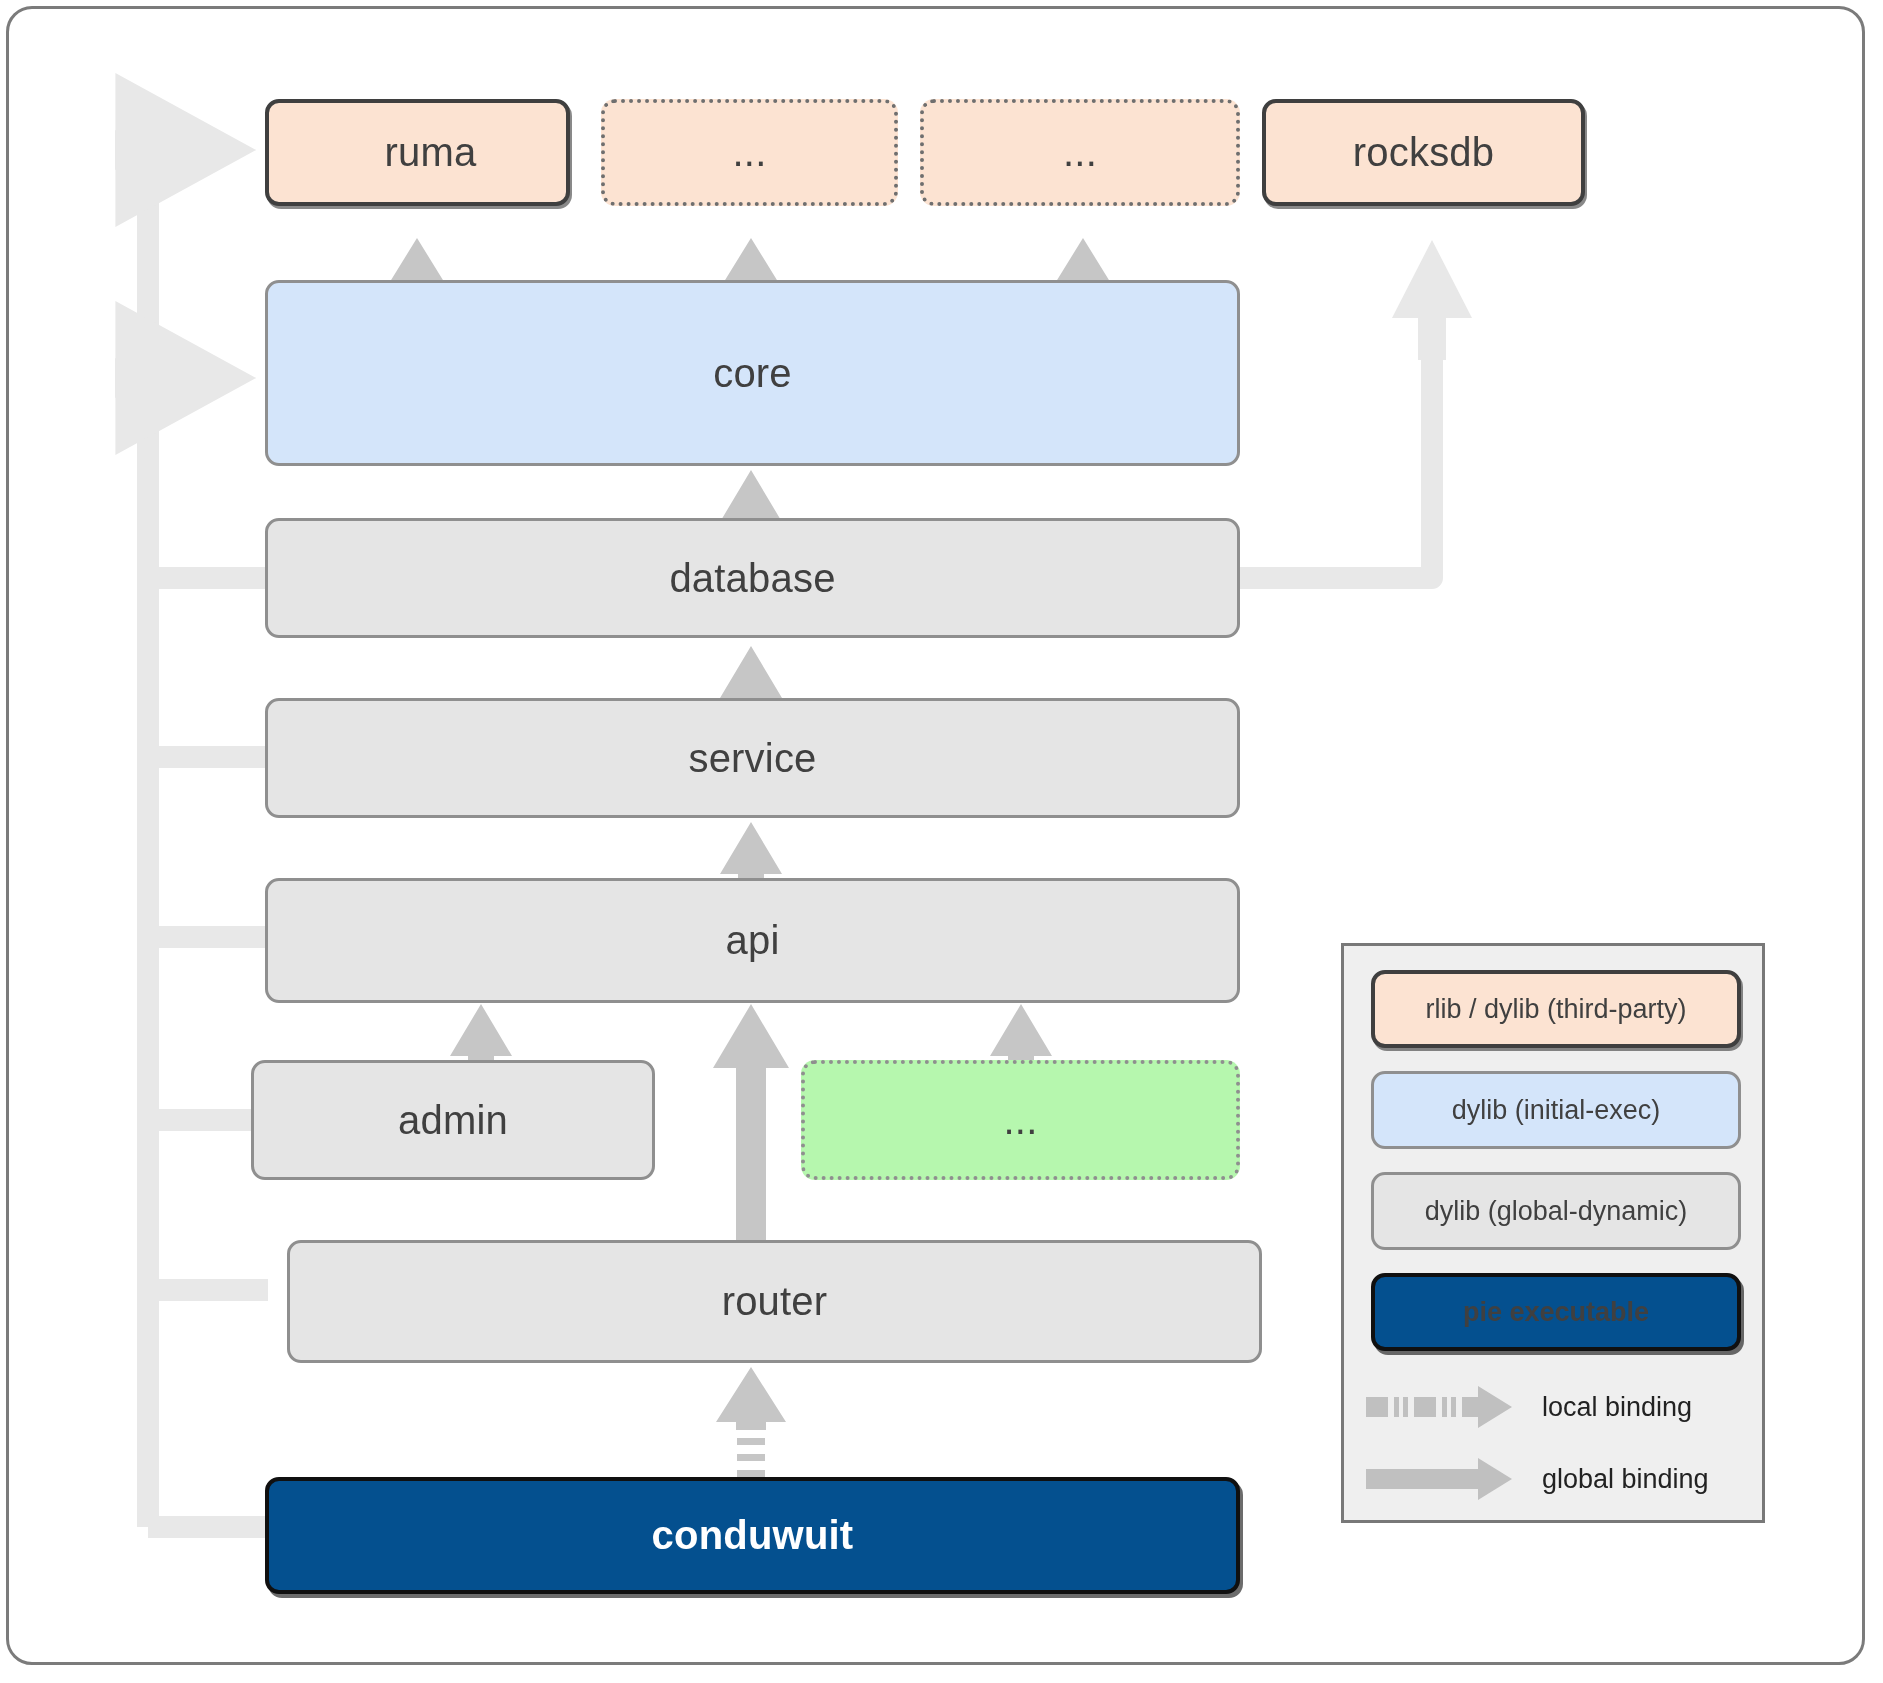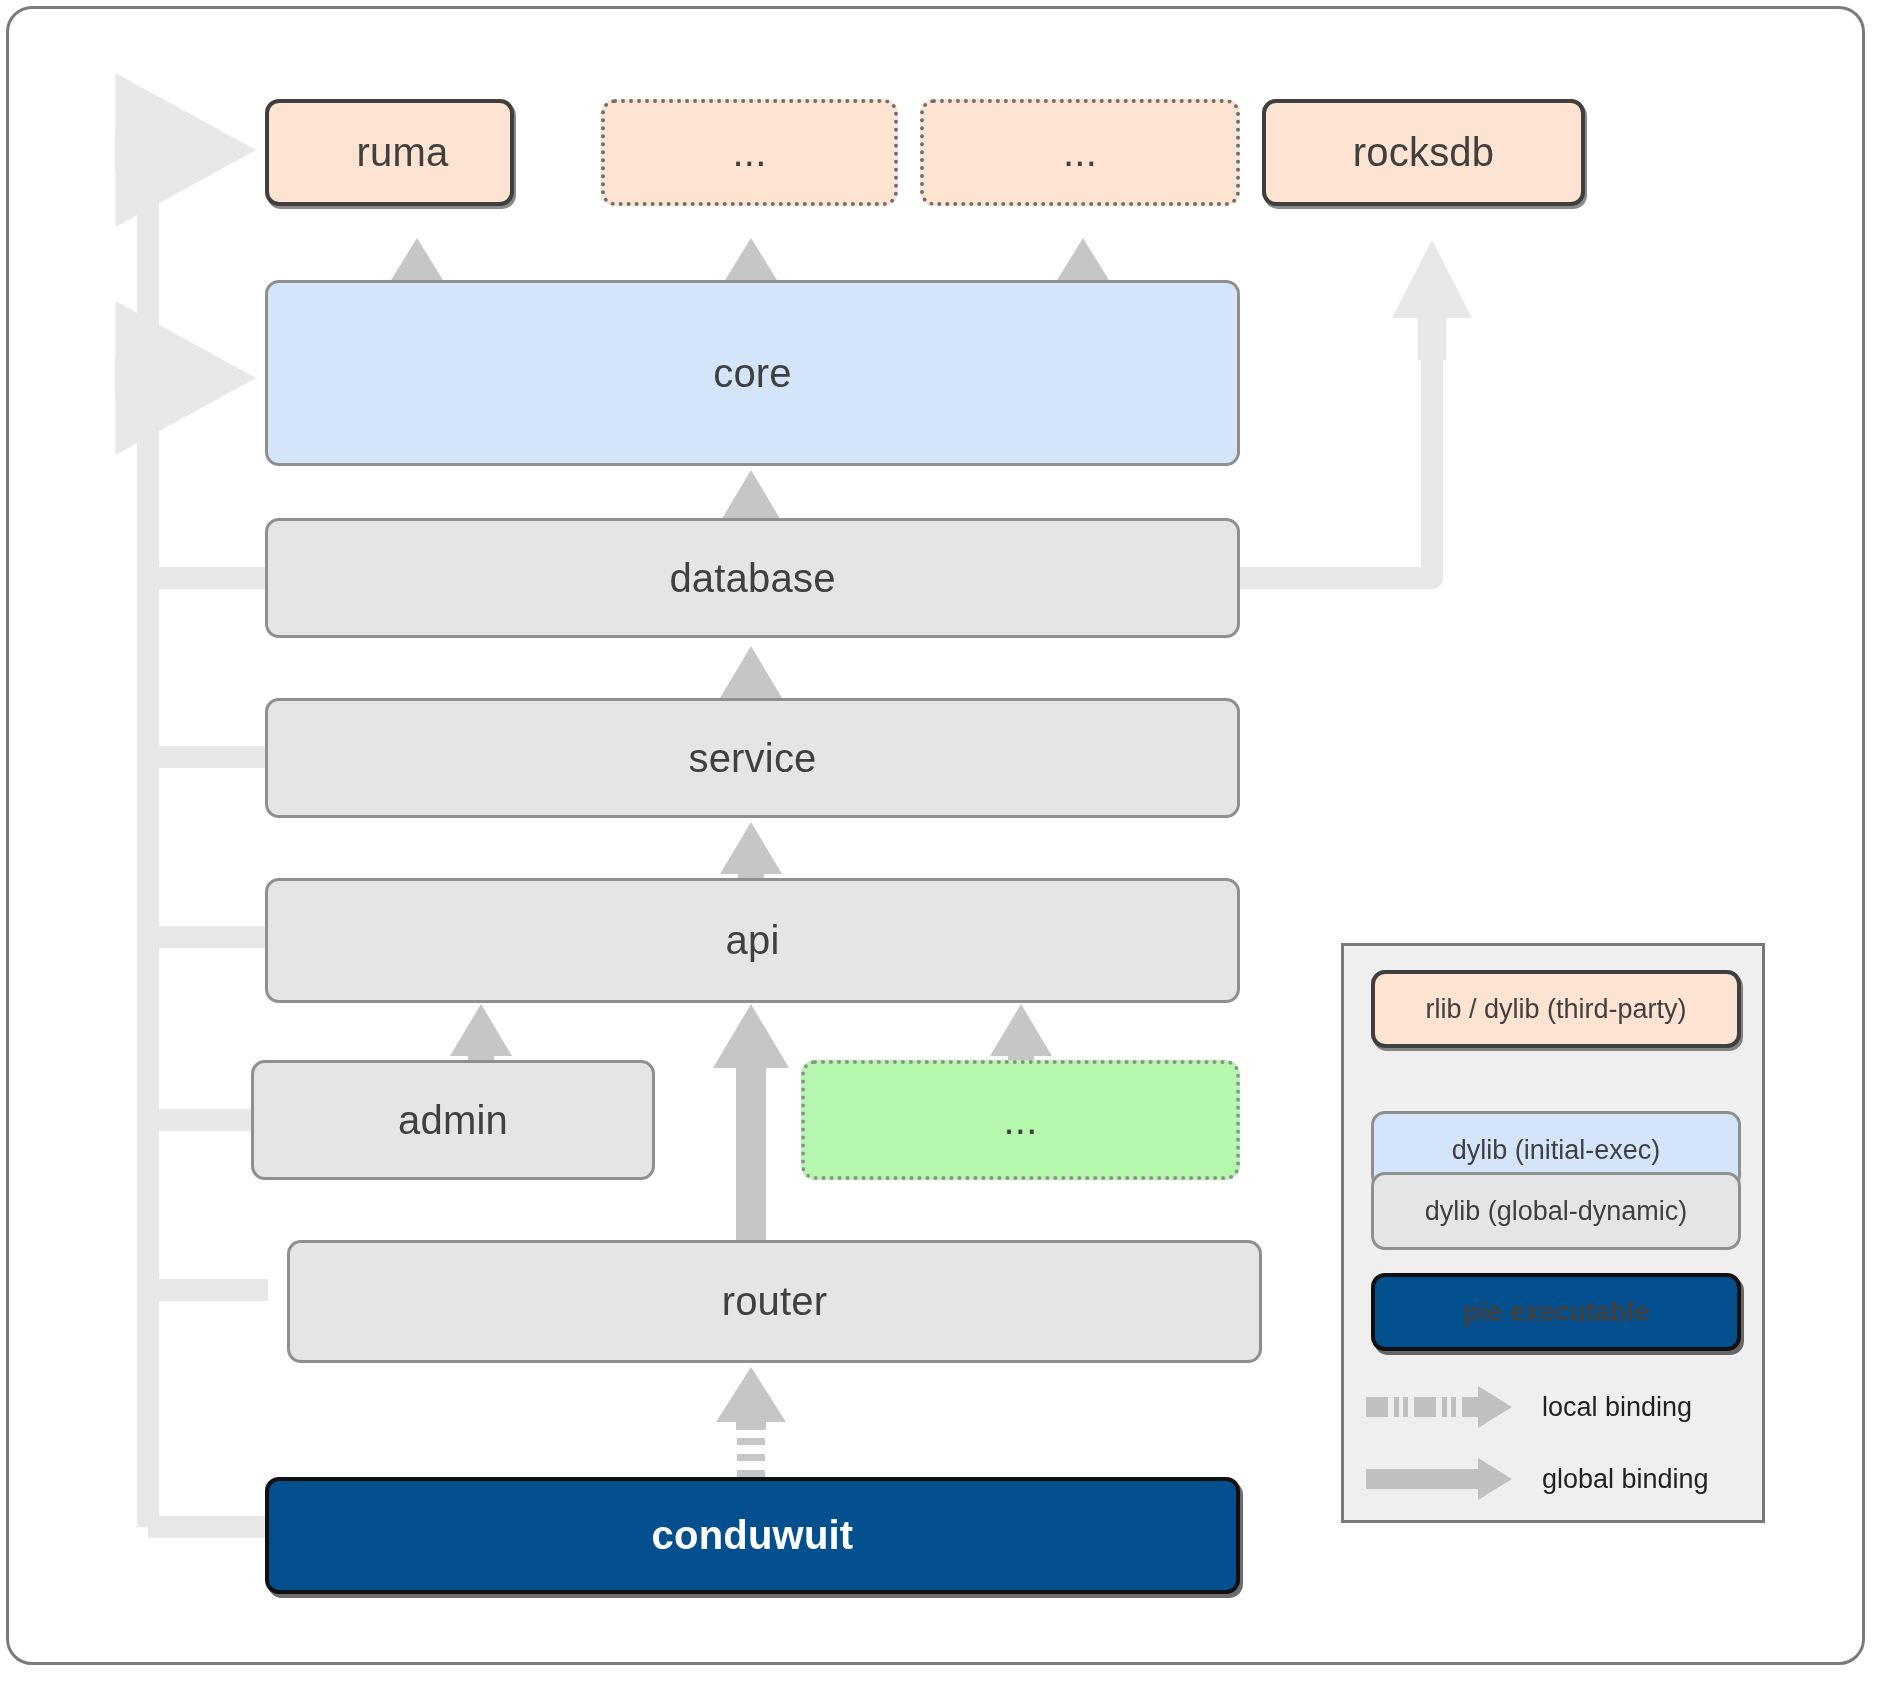--- a/index.html
+++ b/index.html
@@ -101,21 +101,21 @@
     height: 78px;
     box-sizing: border-box;
     display: flex;
     align-items: center;
     justify-content: center;
     border-radius: 14px;
     font-size: 27px;
     color: #404040;
   }
   .lg-1 { top: 24px; }
-  .lg-2 { top: 125px; margin-top: 40px; }
+  .lg-2 { top: 125px; }
   .lg-3 { top: 226px; }
   .lg-4 { top: 327px; align-items: center; }
 
   .legend-row {
     position: absolute;
     left: 20px;
     width: 390px;
     height: 60px;
     display: flex;
     align-items: center;
@@ -207,21 +207,21 @@
     </g>
 
     <g fill="#c6c6c6">
       <path d="M751 1367 L786 1422 L766 1422 L766 1430 L736 1430 L736 1422 L716 1422 Z"></path>
       <rect x="737" y="1438" width="28" height="7"></rect>
       <rect x="737" y="1454" width="28" height="7"></rect>
       <rect x="737" y="1470" width="28" height="30"></rect>
     </g>
   </svg>
 
-  <div class="node v-thirdparty" style="left:265px;top:99px;width:249px;height:107px;padding-left:26px;">
+  <div class="node v-thirdparty" style="left:265px;top:99px;width:305px;height:107px;padding-left:26px;">
     <span>ruma</span>
   </div>
 
   <div class="node v-thirdparty-stub" style="left:601px;top:99px;width:297px;height:107px;">
     <span>...</span>
   </div>
 
   <div class="node v-thirdparty-stub" style="left:920px;top:99px;width:320px;height:107px;">
     <span>...</span>
   </div>

